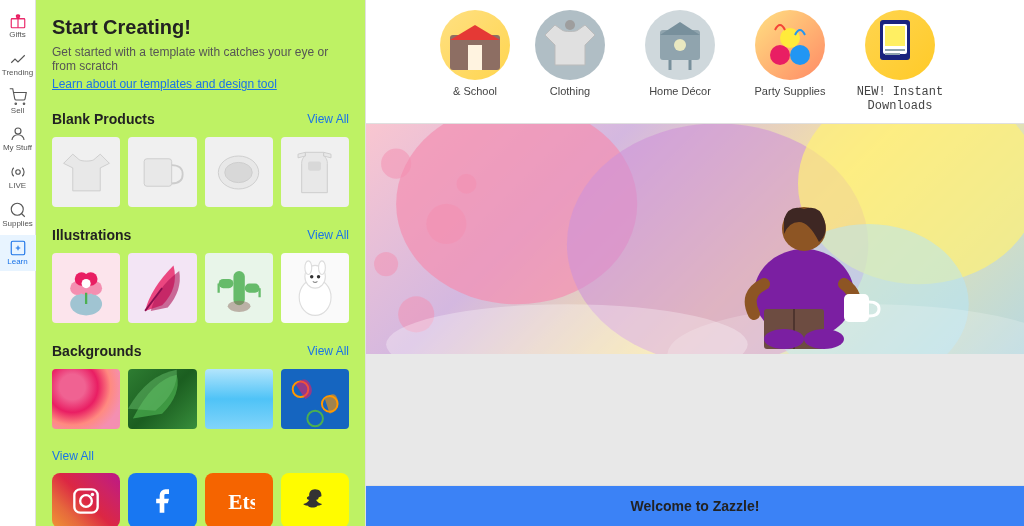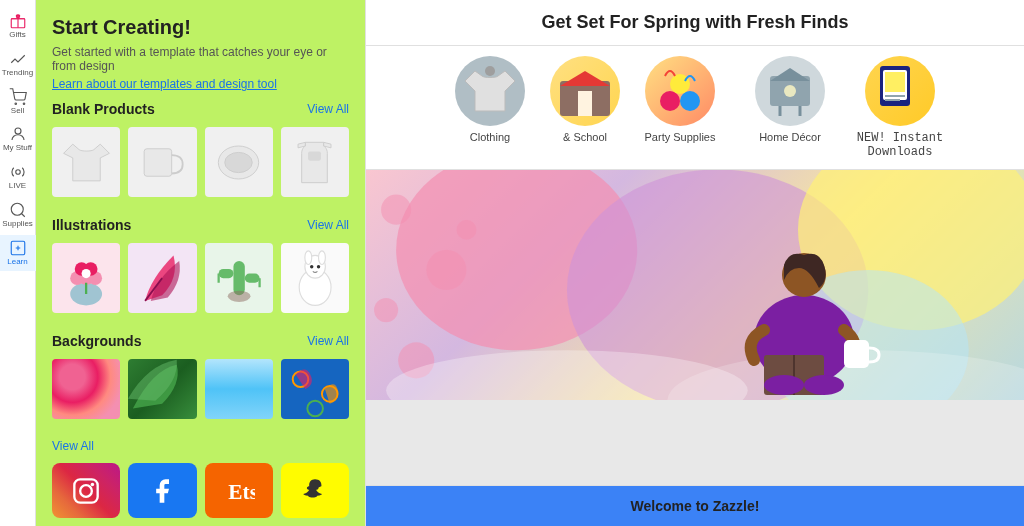--- a/index.html
+++ b/index.html
@@ -60,21 +60,21 @@
     .panel-subtitle {
       font-size: 12px;
       color: #555;
       margin-bottom: 4px;
     }
     .panel-link {
       font-size: 12px;
       color: #1a73e8;
       cursor: pointer;
       text-decoration: underline;
-      margin-bottom: 10px;
+      margin-bottom: 20px;
       display: block;
     }
 
     
     .section-header {
       display: flex;
       justify-content: space-between;
       align-items: center;
       margin-bottom: 10px;
     }
@@ -302,21 +302,21 @@
     <svg viewBox="0 0 24 24" fill="none" stroke="#1a73e8" stroke-width="1.5">
       <rect x="3" y="3" width="18" height="18" rx="2"></rect>
       <path d="M9 12h6M12 9v6"></path>
     </svg>
     <span class="sidebar-label" style="color:#1a73e8">Learn</span>
   </div>
 </div>
 
 <div class="panel">
   <h2 class="panel-title">Start Creating!</h2>
-  <p class="panel-subtitle">Get started with a template that catches your eye or from design</p>
+  <p class="panel-subtitle">Get started with a template with catches your eye or from scratch</p>
   <a class="panel-link">Learn about our templates and design tool</a>
 
   <div class="section-header">
     <span class="section-title">Blank Products</span>
     <a class="view-all">View All</a>
   </div>
   <div class="products-grid">
 
     <div class="product-item">
       <svg viewBox="0 0 60 60" fill="none">
@@ -451,73 +451,70 @@
     <div class="social-item" style="background:#fffc00; width:70px; height:55px; border-radius:8px;">
       <svg viewBox="0 0 24 24" width="28" height="28">
         <path d="M12 2C8.5 2 7 4.5 7 7v1c-.5 0-2 .5-2 1.5s1 1.5 2 1.5c0 0-1 3-5 3.5 0 .5 1.5 1.5 4 1.5 0 0 .5 1.5 4 1.5s4-1.5 4-1.5c2.5 0 4-1 4-1.5-4-.5-5-3.5-5-3.5 1 0 2-.5 2-1.5S18 8 17.5 8V7c0-2.5-1.5-5-5.5-5z" fill="#333"></path>
       </svg>
     </div>
   </div>
 </div>
 
 <div class="main-content">
 
-  <div class="main-header">
-    <span>Get Set For Spring with Fresh Finds</span>
-  </div>
 
   <div class="categories-row">
-
-    <div class="category-item">
-      <div class="category-circle" style="background: #b0bec5;">
-        <svg viewBox="0 0 70 70" width="70" height="70">
-          <path d="M20 15 L10 25 L20 35 L20 55 L50 55 L50 35 L60 25 L50 15 L43 20 C41 22 29 22 27 20 Z" fill="#e0e0e0" stroke="#bbb" stroke-width="1"></path>
-          <circle cx="35" cy="15" r="5" fill="#9e9e9e"></circle>
-        </svg>
-      </div>
-      <span class="category-label">Clothing</span>
-    </div>
 
     <div class="category-item category-partial">
       <div class="category-circle" style="background: linear-gradient(135deg, #ffe082 0%, #ffd54f 100%); width:70px; height:70px; border-radius:50%; overflow:hidden;">
         <svg viewBox="0 0 70 70" width="70" height="70">
           <rect x="10" y="25" width="50" height="35" rx="3" fill="#8d6e63"></rect>
           <path d="M35 15 L60 30 L10 30 Z" fill="#e53935"></path>
           <rect x="28" y="35" width="14" height="25" fill="#fff3e0"></rect>
         </svg>
       </div>
       <span class="category-label">&amp; School</span>
+    </div>
+
+    <div class="category-item">
+      <div class="category-circle" style="background: #b0bec5;">
+        <svg viewBox="0 0 70 70" width="70" height="70">
+          <path d="M20 15 L10 25 L20 35 L20 55 L50 55 L50 35 L60 25 L50 15 L43 20 C41 22 29 22 27 20 Z" fill="#e0e0e0" stroke="#bbb" stroke-width="1"></path>
+          <circle cx="35" cy="15" r="5" fill="#9e9e9e"></circle>
+        </svg>
+      </div>
+      <span class="category-label">Clothing</span>
+    </div>
+
+    <div class="category-item">
+      <div class="category-circle" style="background: #cfd8dc;">
+        <svg viewBox="0 0 70 70" width="70" height="70">
+          <rect x="15" y="20" width="40" height="30" rx="3" fill="#90a4ae"></rect>
+          <path d="M35 12 L55 25 L15 25 Z" fill="#78909c"></path>
+          <path d="M25 50 L25 60 M45 50 L45 60" stroke="#78909c" stroke-width="3"></path>
+          <circle cx="35" cy="35" r="6" fill="#fff9c4" opacity="0.8"></circle>
+        </svg>
+      </div>
+      <span class="category-label">Home Décor</span>
     </div>
 
     <div class="category-item">
       <div class="category-circle" style="background: linear-gradient(135deg, #ffe082 0%, #ff8a65 100%);">
         <svg viewBox="0 0 70 70" width="70" height="70">
           <circle cx="25" cy="45" r="10" fill="#e91e63"></circle>
           <circle cx="45" cy="45" r="10" fill="#2196f3"></circle>
           <circle cx="35" cy="28" r="10" fill="#ffeb3b"></circle>
           <path d="M20 20 Q25 10 30 20" stroke="#f44336" stroke-width="2" fill="none"></path>
           <path d="M40 25 Q45 15 50 25" stroke="#2196f3" stroke-width="2" fill="none"></path>
         </svg>
       </div>
       <span class="category-label">Party Supplies</span>
     </div>
 
     <div class="category-item">
-      <div class="category-circle" style="background: #cfd8dc;">
-        <svg viewBox="0 0 70 70" width="70" height="70">
-          <rect x="15" y="20" width="40" height="30" rx="3" fill="#90a4ae"></rect>
-          <path d="M35 12 L55 25 L15 25 Z" fill="#78909c"></path>
-          <path d="M25 50 L25 60 M45 50 L45 60" stroke="#78909c" stroke-width="3"></path>
-          <circle cx="35" cy="35" r="6" fill="#fff9c4" opacity="0.8"></circle>
-        </svg>
-      </div>
-      <span class="category-label">Home Décor</span>
-    </div>
-
-    <div class="category-item">
       <div class="category-circle" style="background: linear-gradient(135deg, #ffd54f 0%, #ffca28 100%);">
         <svg viewBox="0 0 70 70" width="70" height="70">
           <rect x="15" y="10" width="30" height="40" rx="3" fill="#1a237e"></rect>
           <rect x="18" y="14" width="24" height="30" rx="2" fill="#fff"></rect>
           <rect x="20" y="16" width="20" height="20" fill="#ffeb3b" opacity="0.8"></rect>
           <path d="M20 40 L40 40 M20 44 L35 44" stroke="#90a4ae" stroke-width="2"></path>
         </svg>
       </div>
       <span class="category-label" style="font-size:12px;font-family:Liberation Mono, monospace;">NEW! Instant Downloads</span>
     </div>

